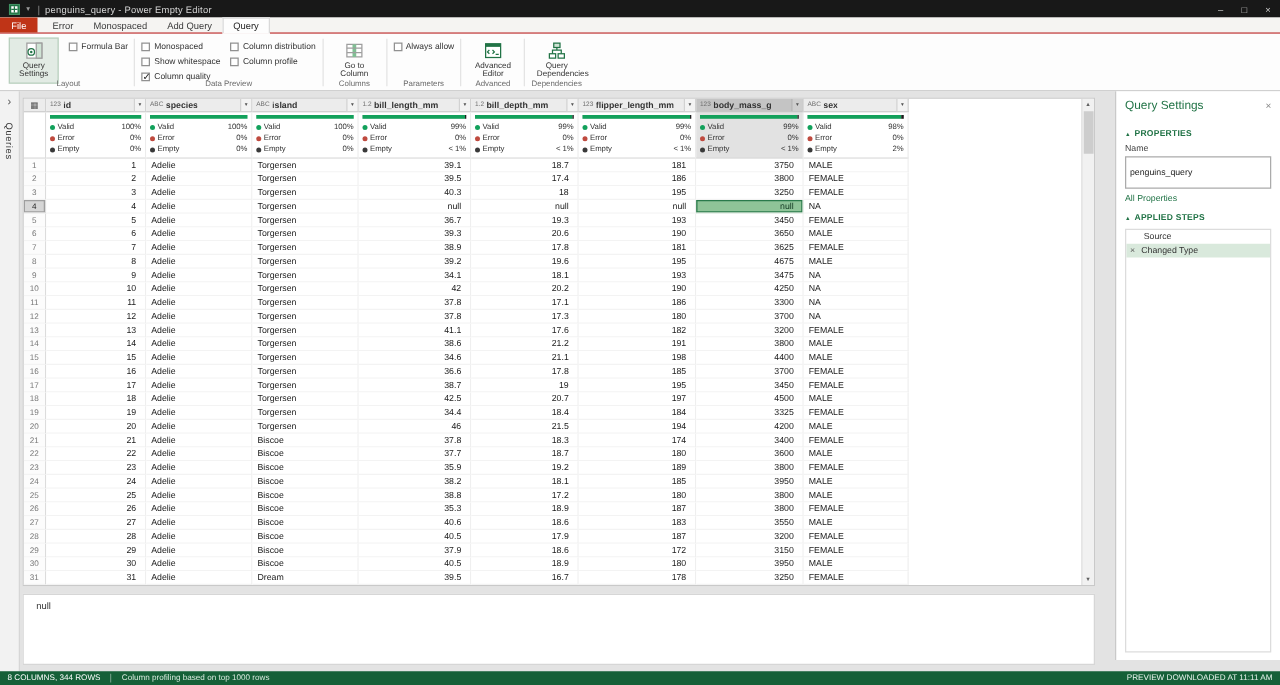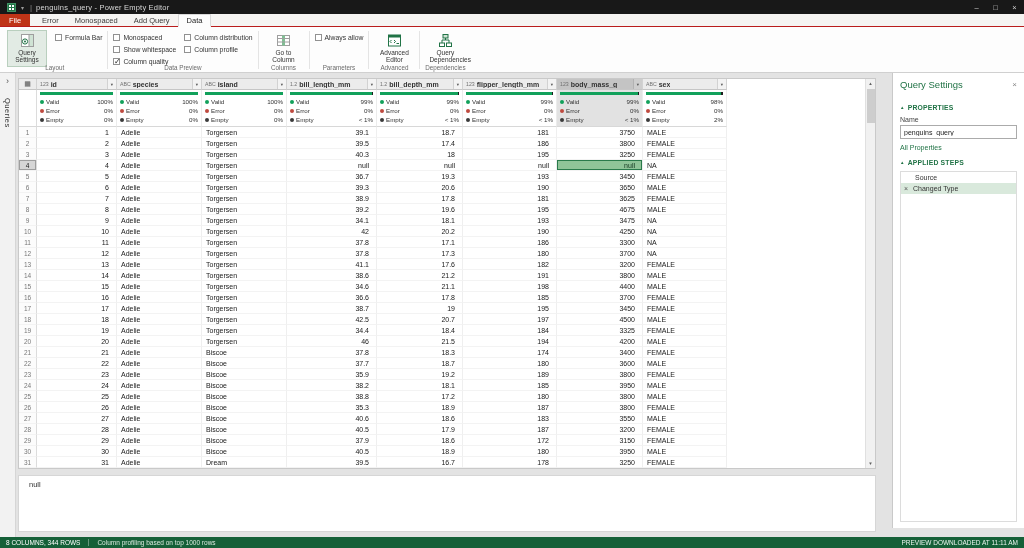--- a/index.html
+++ b/index.html
@@ -76,21 +76,21 @@
 .preview-pane{position:absolute;left:18px;top:402px;width:858px;height:57px;background:#fff;border:1px solid #d6d6d6;padding:4px 10px;font-size:7.5px;color:#333;}
 
 
 .settings-panel{position:absolute;top:0;right:0;bottom:9px;width:132px;background:#fff;border-left:1px solid #c9c9c9;padding:6px 7px;display:flex;flex-direction:column;}
 .sp-head{display:flex;align-items:center;margin-bottom:8px;}
 .sp-title{font-size:9.5px;color:#217346;}
 .sp-close{margin-left:auto;font-size:8px;color:#888;}
 .sp-section{display:flex;align-items:center;gap:3px;font-size:6.8px;font-weight:bold;color:#217346;margin:6px 0 3px;letter-spacing:.2px;}
 .sp-tri{font-size:4.5px;color:#217346;}
 .sp-name-label{font-size:7px;color:#444;margin:2px 0 2px;}
-.sp-input{width:100%;height:14px;border:1px solid #ababab;font-size:7px;padding:0 3px;color:#222;font-family:inherit;}
+.sp-input{width:100%;height:26px;border:1px solid #ababab;font-size:7px;padding:0 3px;color:#222;font-family:inherit;}
 .sp-link{font-size:7px;color:#217346;margin:5px 0 2px;}
 .steps-box{border:1px solid #dcdcdc;margin-top:2px;flex:1;overflow:hidden;}
 .step{display:flex;align-items:center;height:11px;font-size:7px;color:#333;padding:0 3px 0 14px;}
 .step.selected{background:#d9e9dc;padding-left:3px;}
 .step-x{width:9px;font-size:7px;color:#555;flex:none;}
 
 
 .statusbar{position:absolute;left:0;right:0;bottom:0;height:11px;background:#156038;color:#fff;display:flex;align-items:center;font-size:6.5px;padding:0 6px;}
 .sb-left{white-space:nowrap;}
 .sb-note{color:#d8e8dd;margin-left:8px;padding-left:8px;border-left:1px solid rgba(255,255,255,.35);white-space:nowrap;}
@@ -113,21 +113,21 @@
   <span class="tb-btn">–</span>
   <span class="tb-btn">□</span>
   <span class="tb-btn">×</span>
 </div>
 
 <div class="tabsrow">
   <div class="file-tab">File</div>
   <div class="rtab">Error</div>
   <div class="rtab">Monospaced</div>
   <div class="rtab">Add Query</div>
-  <div class="rtab active">Data</div>
+  <div class="rtab active">Query</div>
 </div>
 
 <div class="ribbon">
   <div class="rgroup">
     <div class="rgroup-content">
       <div class="rbtn active">
         <svg width="15" height="15" viewBox="0 0 15 15">
           <rect x="1.5" y="1.5" width="12" height="12" fill="#fff" stroke="#9e9e9e"></rect>
           <rect x="9" y="1.5" width="4.5" height="12" fill="#cfe3d4" stroke="#9e9e9e"></rect>
           <circle cx="5" cy="8.5" r="2.6" fill="none" stroke="#217346"></circle>

